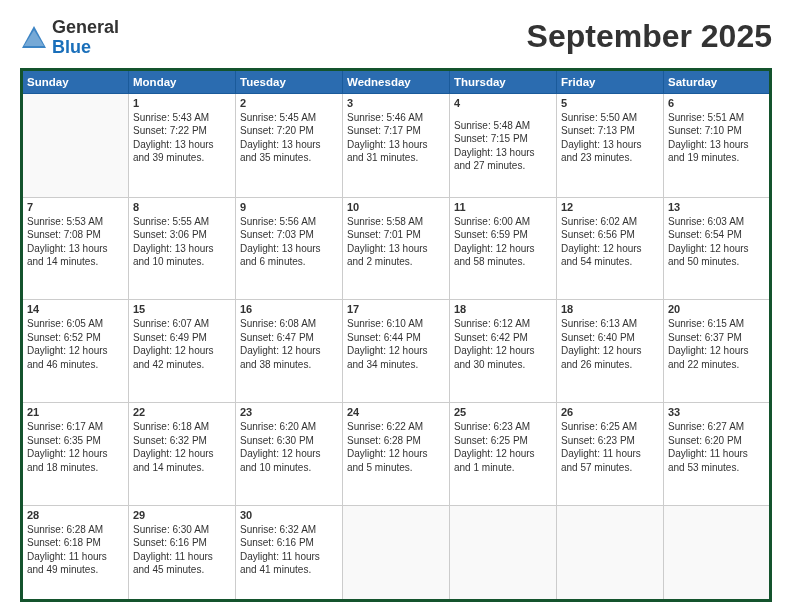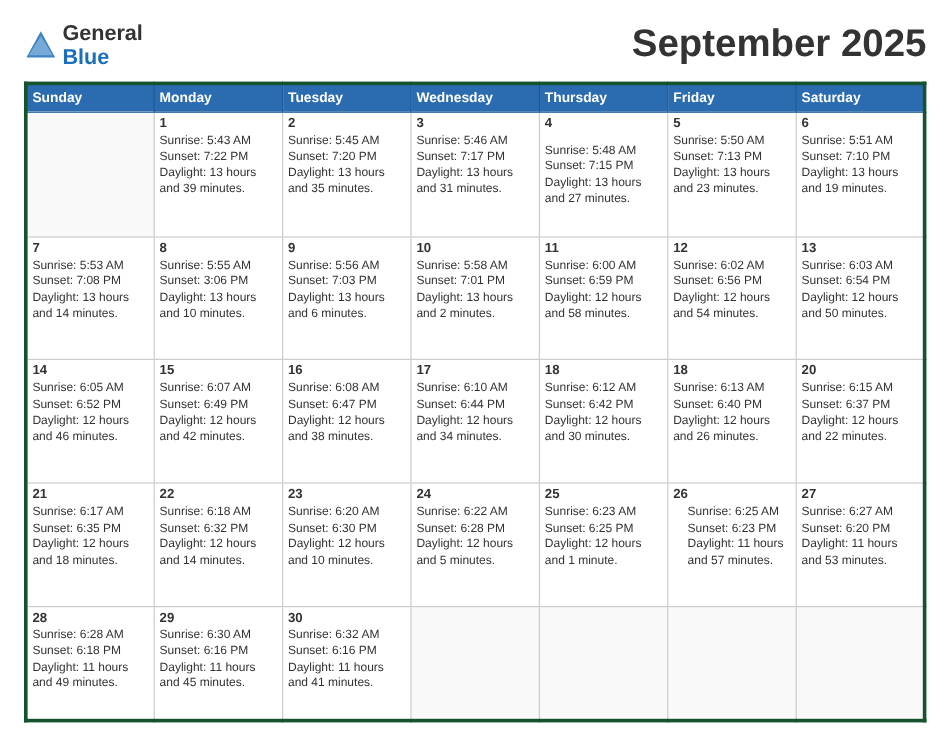--- a/index.html
+++ b/index.html
@@ -312,27 +312,27 @@
           </td>
           <td>
             <span class="day-number">25</span>
             <div class="cell-text" style="white-space: pre-line;">Sunrise: 6:23 AM
 Sunset: 6:25 PM
 Daylight: 12 hours
 and 1 minute.</div>
           </td>
           <td>
             <span class="day-number">26</span>
-            <div class="cell-text" style="white-space: pre-line; margin-left: 12px;">Sunrise: 6:25 AM
+            <div class="cell-text" style="white-space: pre-line;">Sunrise: 6:25 AM
 Sunset: 6:23 PM
 Daylight: 11 hours
 and 57 minutes.</div>
           </td>
           <td>
-            <span class="day-number">27</span>
+            <span class="day-number">33</span>
             <div class="cell-text" style="white-space: pre-line;">Sunrise: 6:27 AM
 Sunset: 6:20 PM
 Daylight: 11 hours
 and 53 minutes.</div>
           </td>
         </tr>
         <tr class="last-row">
           <td>
             <span class="day-number">28</span>
             <div class="cell-text" style="white-space: pre-line;">Sunrise: 6:28 AM

